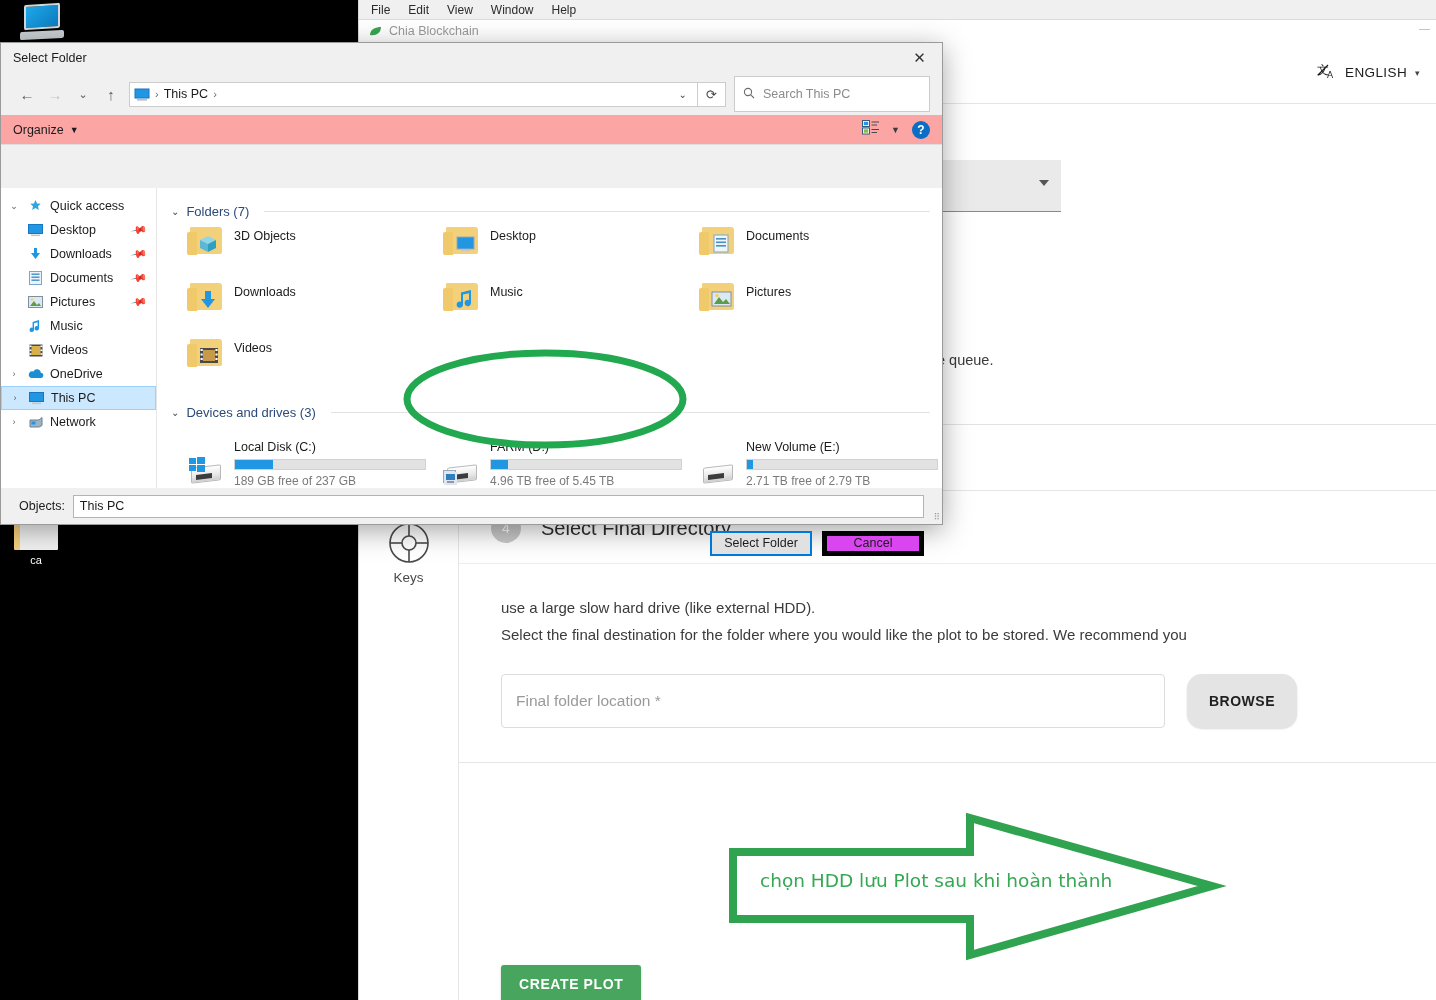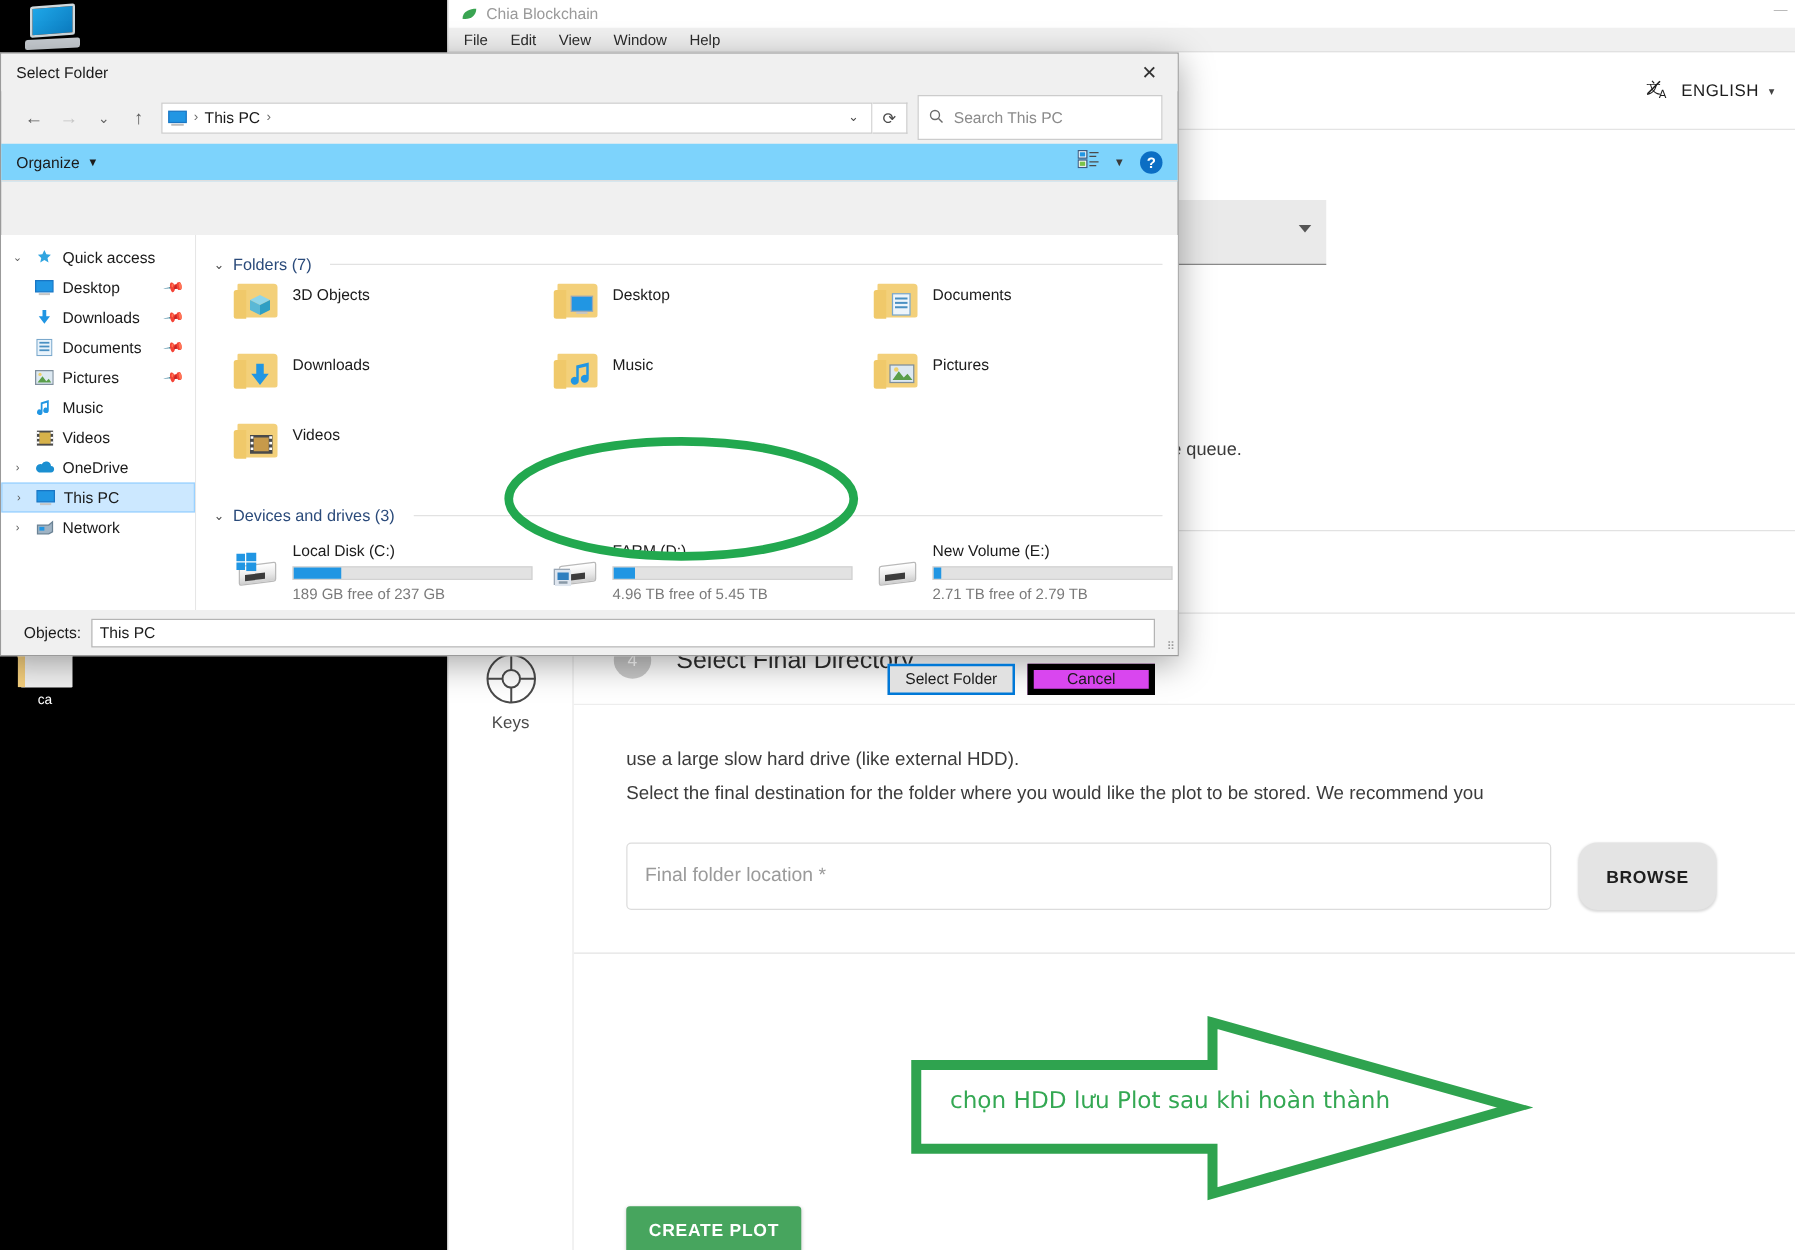--- a/index.html
+++ b/index.html
@@ -169,21 +169,21 @@
   #crumbbar .pcicon { width:16px;height:13px;display:inline-block;position:relative; }
   #crumbbar .sep { color:#6b6b6b; font-size:11px; }
   #crumbbar .crumb-caret { margin-left:auto; color:#4a4a4a; font-size:10px; padding-right:6px;}
   #refresh-btn { width:28px;height:25px;border:1px solid #cccccc;border-left:none;background:#fff;
                  display:flex;align-items:center;justify-content:center;font-size:13px;color:#4a4a4a;cursor:pointer;}
   #search-box {
     width:196px; height:36px; margin-left:8px; background:#fff; border:1px solid #cccccc;
     display:flex; align-items:center; gap:8px; padding:0 8px; font-size:12.5px; color:#8b8b8b;
   }
   #dlg-toolbar {
-    height:30px; background:#7dd3fc; border-bottom:1px solid #dedede;
+    height:30px; background:#fca5a5; border-bottom:1px solid #dedede;
     display:flex; align-items:center; padding:0 12px;
   }
   #organize { font-size:12.5px; color:#1b1b1b; display:flex; align-items:center; gap:6px; cursor:pointer; }
   #toolbar-right { margin-left:auto; display:flex; align-items:center; gap:12px; }
   #helpbtn { width:18px;height:18px;border-radius:50%;background:#0b6ec4;color:#fff;
              font-size:12px;font-weight:bold;display:flex;align-items:center;justify-content:center;cursor:pointer;}
 
   #dlg-main { position:absolute; left:0; top:145px; right:0; height:300px; display:flex; background:#fff; }
   #dlg-tree { width:156px; background:#fff; border-right:1px solid #e6e6e6; padding-top:6px; font-size:12.5px; }
   .tree-row { height:24px; display:flex; align-items:center; gap:6px; padding-left:6px; position:relative; cursor:pointer; color:#1b1b1b;}
@@ -195,21 +195,21 @@
 
   #dlg-list { flex:1; background:#fff; padding:12px 0 0 10px; overflow:hidden; position:relative; }
   .group-head { display:flex; align-items:center; gap:7px; font-size:13px; color:#2a4a7a; margin:4px 0 6px 4px; }
   .group-head .chev { font-size:10px; color:#4a4a4a; }
   .group-head .rule { flex:1; height:1px; background:#e2e2e2; margin-left:8px; margin-right:12px;}
 
   .grid3 { display:grid; grid-template-columns: 256px 256px 256px; }
   .fitem { display:flex; align-items:flex-start; gap:9px; height:56px; padding-left:20px; }
   .fitem .flabel { font-size:12.5px; color:#1b1b1b; padding-top:4px; }
 
-  .ditem { display:flex; align-items:center; gap:9px; padding-left:20px; height:62px; }
+  .ditem { display:flex; align-items:flex-end; gap:9px; padding-left:20px; height:62px; }
   .ditem .dinfo { padding-top:1px; }
   .ditem .dname { font-size:12.5px; color:#1b1b1b; }
   .meter { width:192px; height:11px; background:#e2e2e2; border:1px solid #d2d2d2; margin:5px 0 4px; }
   .meter > i { display:block; height:100%; background:#2196e3; }
   .ditem .dfree { font-size:12px; color:#7a7a7a; }
 
   #dlg-bottom { position:absolute; left:0; right:0; top:445px; height:36px; display:flex; align-items:center; padding:0 18px; background:#f0f0f0;}
   #folder-lbl { font-size:12.5px; color:#1b1b1b; margin-right:8px; }
   #folder-input { flex:1; height:23px; background:#fff; border:1px solid #b4b4b4; padding:0 6px;
                   font-size:12.5px; color:#1b1b1b; display:flex; align-items:center; }
@@ -250,38 +250,38 @@
       <div class="folder-glyph">
         <div class="tab"></div>
           <div class="body"></div>
       </div>
       <div class="lbl">ca</div>
     </div>
   </div>
 
   <div id="chia">
 
+    <div id="chia-menubar">
+      <span>File</span>
+      <span>Edit</span>
+      <span>View</span>
+      <span>Window</span>
+      <span>Help</span>
+    </div>
+
     <div id="chia-titlebar">
       <span class="leaf">
         <svg width="13" height="11" viewBox="0 0 13 11">
             <path d="M1 9C1 3 7 1 12 1c0 6-5 9-11 8z" fill="#3aa452"></path>
           </svg>
       </span>
       <span>Chia Blockchain</span>
       <div id="chia-winctl">
         <span>—</span>
       </div>
-    </div>
-
-    <div id="chia-menubar">
-      <span>File</span>
-      <span>Edit</span>
-      <span>View</span>
-      <span>Window</span>
-      <span>Help</span>
     </div>
 
     <div id="chia-appbar">
       <div id="lang-sel">
         <span class="tr-icon">
           <svg width="20" height="18" viewBox="0 0 20 18">
             <text x="0" y="12" font-size="12" font-family="DejaVu Sans" fill="#1c1c1c">文</text>
             <text x="10" y="16" font-size="9" font-family="DejaVu Sans" fill="#1c1c1c">A</text>
             <line x1="1" y1="13" x2="11" y2="3" stroke="#1c1c1c" stroke-width="1.3"></line>
           </svg>
@@ -353,21 +353,21 @@
         <div id="step4">
           <div id="step4-head">
             <div class="step-badge">4</div>
             <div id="step4-title">Select Final Directory</div>
           </div>
           <div id="step4-body">
             <div class="para">use a large slow hard drive (like external HDD).</div>
             <div class="para">Select the final destination for the folder where you would like the plot to be stored. We recommend you</div>
 
             <div class="row-final">
-              <div class="outlined" style="width:740px; color:#9a9a9a;">
+              <div class="outlined" style="width:664px; color:#9a9a9a;">
                 <span>Final folder location *</span>
               </div>
               <button class="btn-browse">BROWSE</button>
             </div>
           </div>
         </div>
 
         <button class="btn-create" style="position:absolute; left:42px; top:861px;">CREATE PLOT</button>
 
       </div>

